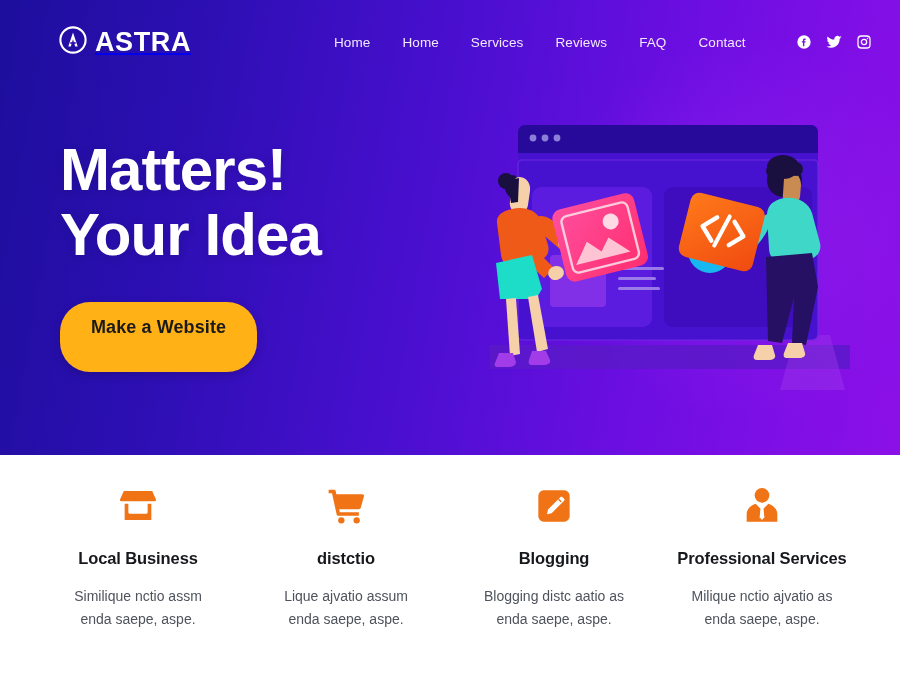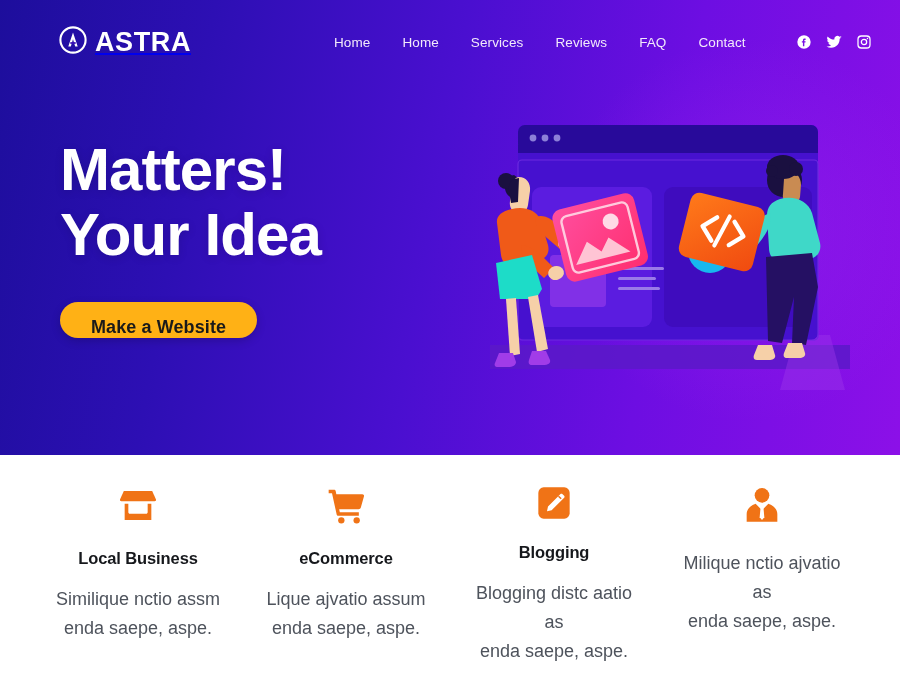--- a/index.html
+++ b/index.html
@@ -100,21 +100,21 @@
     font-size: 60px;
     line-height: 1.08;
     font-weight: 700;
     letter-spacing: -0.9px;
     text-shadow: 0 2px 10px rgba(0,0,0,0.13);
   }
   .hero-title .line { display: block; }
   .cta-button {
     display: inline-block;
     margin-top: 34px;
-    padding: 15px 31px 0;
+    padding: 15px 31px 34px;
     background: #ffb115;
     color: #1a1a1a;
     border: none;
     border-radius: 30px;
     font-family: "Liberation Sans", sans-serif;
     font-size: 18px;
     font-weight: 700;
     letter-spacing: 0.1px;
     cursor: pointer;
     box-shadow: 0 3px 10px rgba(0,0,0,0.18);
@@ -155,21 +155,21 @@
     margin-bottom: 20px;
   }
   .feature-title {
     font-size: 16.5px;
     font-weight: 700;
     color: #16181c;
     letter-spacing: -0.1px;
     margin-bottom: 17px;
   }
   .feature-desc {
-    font-size: 18px;
+    font-size: 14px;
     line-height: 1.62;
     color: #4e535c;
     font-weight: 400;
     max-width: 180px;
   }
 </style>
 </head>
 <body>
 
 <div class="page">
@@ -368,21 +368,21 @@
     </div>
 
     <div class="feature-card">
       <div class="feature-icon">
         <svg width="42" height="40" viewBox="0 0 24 24" fill="#f07316">
           <path d="M1.6 2.2h3.2c.5 0 .9.3 1 .8l.4 1.9h15.6c.7 0 1.2.6 1 1.3l-1.9 6.7c-.2.6-.7 1-1.3 1H7.9l.4 1.9h11.4v2.1H7.4c-.5 0-.9-.3-1-.8L3.6 4.3H1.6V2.2z"></path>
           <circle cx="9.2" cy="20.6" r="1.9"></circle>
           <circle cx="18.4" cy="20.6" r="1.9"></circle>
         </svg>
       </div>
-      <div class="feature-title">eCommerce</div>
+      <div class="feature-title">distctio</div>
       <div class="feature-desc">
         <span>Lique ajvatio assum</span>
         <br>
         <span>enda saepe, aspe.</span>
       </div>
     </div>
 
     <div class="feature-card">
       <div class="feature-icon">
         <svg width="40" height="40" viewBox="0 0 24 24">
@@ -401,20 +401,21 @@
 
     <div class="feature-card">
       <div class="feature-icon">
         <svg width="40" height="40" viewBox="0 0 24 24">
           <circle cx="12" cy="5.6" r="4.4" fill="#f07316"></circle>
           <path d="M8.3 10.6c-3.3.9-5.5 3.3-5.5 6.4v4.4h18.4v-4.4c0-3.1-2.2-5.5-5.5-6.4l-3.7 4z" fill="#f07316"></path>
           <path d="M8.3 10.6l3.7 3.4 3.7-3.4-1.5-.5-2.2 2-2.2-2z" fill="#ffffff"></path>
           <path d="M11.1 13.4h1.8l.5 5.4-1.4 1.6-1.4-1.6z" fill="#ffffff"></path>
         </svg>
       </div>
+      <div class="feature-title">Professional Services</div>
       <div class="feature-desc">
         <span>Milique nctio ajvatio as</span>
         <br>
         <span>enda saepe, aspe.</span>
       </div>
     </div>
 
   </section>
 </div>
 

